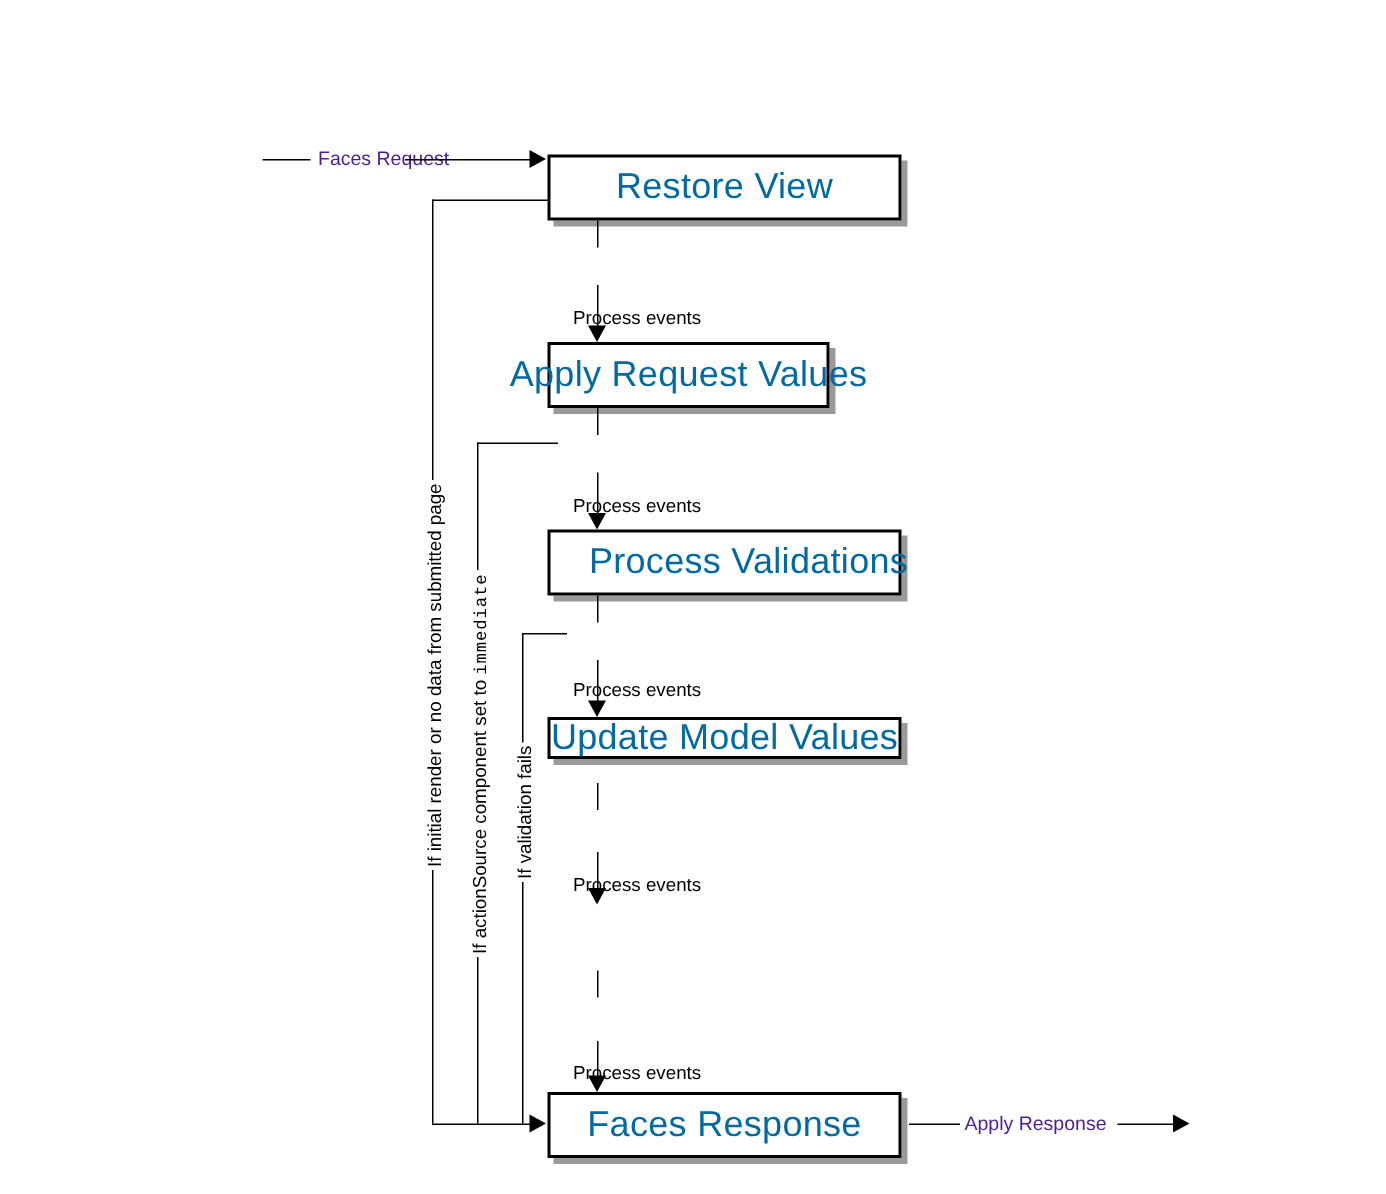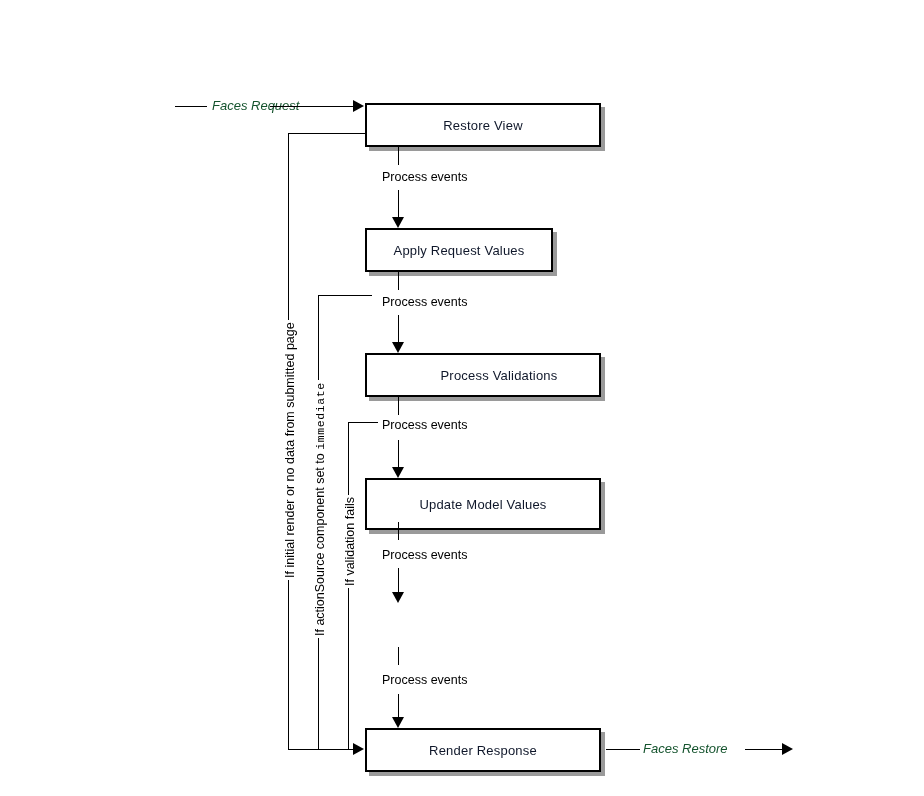--- a/index.html
+++ b/index.html
@@ -22,22 +22,22 @@
     position: absolute;
     box-sizing: border-box;
     background: #ffffff;
     border: 2px solid #000000;
     box-shadow: 4px 4px 0 0 #9a9a9a;
     display: flex;
     align-items: center;
     justify-content: center;
   }
   .phase-label {
-    font-size: 13px;
-    color: #0f172a;
+    font-size: 24px;
+    color: #0369a1;
     letter-spacing: 0.2px;
     white-space: nowrap;
   }
 
   
   .hline {
     position: absolute;
     height: 0;
     border-top: 1.6px solid #000000;
   }
@@ -66,29 +66,29 @@
   }
 
   
   .flow-label {
     position: absolute;
     font-size: 12.5px;
     color: #000000;
     white-space: nowrap;
     background: #ffffff;
     padding: 0 3px;
+    margin-top: 35px;
   }
 
   
   .endpoint-label {
     position: absolute;
     font-size: 13px;
-    color: #14532d;
+    color: #4c1d95;
     white-space: nowrap;
-    font-style: italic;
   }
 
   
   .rot-label {
     position: absolute;
     font-size: 12.5px;
     color: #000000;
     white-space: nowrap;
     transform-origin: 0 0;
     transform: rotate(-90deg);
@@ -111,27 +111,27 @@
   </div>
 
   <div class="phase-box" style="left:365px; top:228px; width:188px; height:44px;">
     <span class="phase-label">Apply Request Values</span>
   </div>
 
   <div class="phase-box" style="left:365px; top:353px; width:236px; height:44px;padding-left:32px;">
     <span class="phase-label">Process Validations</span>
   </div>
 
-  <div class="phase-box" style="left:365px; top:478px; width:236px; height:52px;">
+  <div class="phase-box" style="left:365px; top:478px; width:236px; height:28px;">
     <span class="phase-label">Update Model Values</span>
   </div>
 
 
   <div class="phase-box" style="left:365px; top:728px; width:236px; height:44px;">
-    <span class="phase-label">Render Response</span>
+    <span class="phase-label">Faces Response</span>
   </div>
 
   <div class="hline" style="left:175px; top:106px; width:32px;"></div>
   <div class="endpoint-label" style="left:212px; top:98px;">Faces Request</div>
   <div class="hline" style="left:270px; top:106px; width:85px;"></div>
   <div class="arrow-right" style="left:353px; top:100px;"></div>
 
   <div class="vline" style="left:398px; top:147px; height:18px;"></div>
   <div class="flow-label" style="left:379px; top:170px;">Process events</div>
   <div class="vline" style="left:398px; top:190px; height:29px;"></div>
@@ -172,17 +172,17 @@
   <div class="hline" style="left:348px; top:422px; width:30px;"></div>
   <div class="vline" style="left:348px; top:422px; height:327px;"></div>
   <div class="rot-label" style="left:343px; top:588px;">
     <span>If validation fails</span>
   </div>
 
   <div class="hline" style="left:288px; top:749px; width:70px;"></div>
   <div class="arrow-right" style="left:353px; top:743px;"></div>
 
   <div class="hline" style="left:606px; top:749px; width:34px;"></div>
-  <div class="endpoint-label" style="left:643px; top:741px;">Faces Restore</div>
+  <div class="endpoint-label" style="left:643px; top:741px;">Apply Response</div>
   <div class="hline" style="left:745px; top:749px; width:45px;"></div>
   <div class="arrow-right" style="left:782px; top:743px;"></div>
 
 </div>
 
 </body></html>

